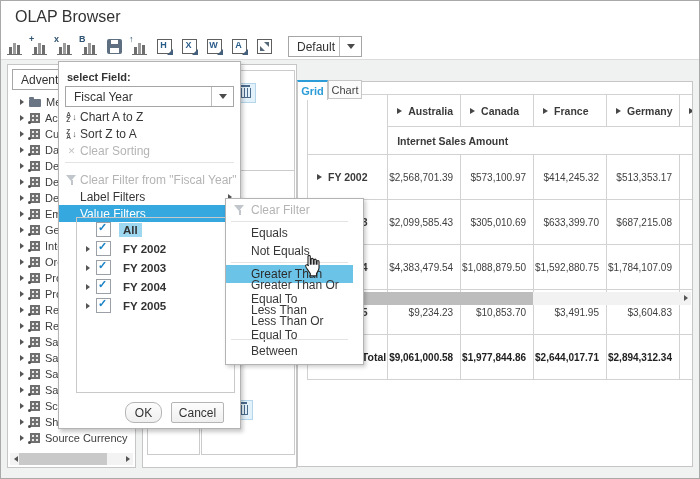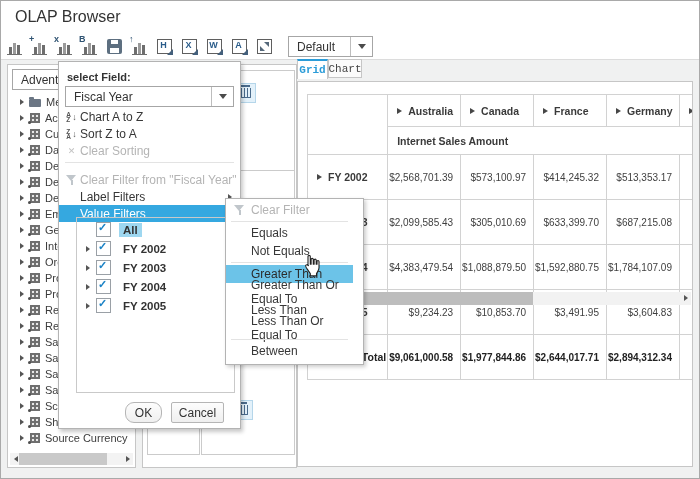--- a/index.html
+++ b/index.html
@@ -16,21 +16,21 @@
   .type-doc .core{border:1px solid #5f5f5f;background:#fff;width:13px;height:13px;}
   .type-doc .badge{left:0;top:0;width:15px;height:15px;display:flex;align-items:center;justify-content:center;font-size:9px;color:#2a5c8a;}
   .type-doc .core::after{content:"";position:absolute;right:-2px;bottom:-2px;border-bottom:6px solid #44607c;border-left:6px solid transparent;}
   .type-expand .core{border:1px solid #5f5f5f;background:#fff;width:13px;height:13px;}
   .type-expand .core::before{content:"";position:absolute;right:2px;top:2px;border-top:5px solid #55687a;border-left:5px solid transparent;}
   .type-expand .core::after{content:"";position:absolute;left:2px;bottom:2px;border-bottom:5px solid #55687a;border-right:5px solid transparent;}
   .combo{position:relative;height:21px;background:#fff;border:1px solid #a6a6a6;box-sizing:border-box;display:flex;align-items:center;cursor:pointer;}
   .combo .val{flex:1;font-size:12px;color:#333;padding-left:8px;white-space:nowrap;overflow:hidden;}
   .combo .arrowbox{width:21px;align-self:stretch;border-left:1px solid #bdbdbd;display:flex;align-items:center;justify-content:center;}
   .tri-down{width:0;height:0;border-left:4px solid transparent;border-right:4px solid transparent;border-top:5px solid #4b4b4b;}
-  .toolbar .combo{width:85px;margin-left:7px;}
+  .toolbar .combo{width:74px;margin-left:7px;}
   
   .panel{position:absolute;background:#fff;border:1px solid #c6c6c6;box-sizing:border-box;}
   
   .panel-left{left:6px;top:63px;width:129px;height:404px;overflow:hidden;}
   .cube-combo{position:absolute;left:4px;top:4px;width:119px;}
   .tree{position:absolute;left:0;top:29px;right:0;}
   .srow{height:16px;display:flex;align-items:center;padding-left:12px;gap:5px;cursor:pointer;white-space:nowrap;}
   .sexp{width:0;height:0;border-left:4px solid #555;border-top:3px solid transparent;border-bottom:3px solid transparent;flex:0 0 auto;}
   .ticon{position:relative;width:12px;height:11px;flex:0 0 auto;}
   .icon-folder .ticon{background:#6b7684;border-radius:1px;margin-top:2px;height:8px;}
@@ -50,21 +50,21 @@
   .mbox1{left:4px;top:5px;width:51px;height:383px;}
   .mbox2{left:58px;top:5px;width:92px;height:383px;}
   .mbox2 .mdivider{position:absolute;left:0;right:0;top:99px;border-top:1px solid #cbcbcb;}
   .chip{position:absolute;left:3px;height:20px;background:#e3f1fa;border:1px solid #b5d6ea;display:flex;align-items:center;justify-content:flex-end;padding-right:4px;box-sizing:border-box;cursor:pointer;}
   .chip-top{top:12px;width:51px;}
   .chip-bottom{top:329px;width:48px;}
   .trash{position:relative;width:8px;height:9px;border:1px solid #4a6b8c;border-top:none;border-radius:0 0 1px 1px;background:linear-gradient(90deg,transparent 2px,#4a6b8c 2px,#4a6b8c 3px,transparent 3px,transparent 5px,#4a6b8c 5px,#4a6b8c 6px,transparent 6px);}
   .trash::before{content:"";position:absolute;left:-2px;top:-3px;width:10px;height:2px;background:#4a6b8c;}
   
   .panel-grid{left:296px;top:80px;width:396px;height:386px;overflow:hidden;}
-  .tab{position:absolute;top:58px;height:19px;box-sizing:border-box;border:1px solid #c6c6c6;background:#fbfbfb;display:flex;align-items:center;justify-content:center;font-size:11px;color:#444;cursor:pointer;z-index:3;font-family:Liberation Mono, monospace;}
+  .tab{position:absolute;top:79px;height:19px;box-sizing:border-box;border:1px solid #c6c6c6;background:#fbfbfb;display:flex;align-items:center;justify-content:center;font-size:11px;color:#444;cursor:pointer;z-index:3;}
   .tab-grid{left:296px;width:31px;height:20px;background:#fff;border-top:2px solid #2b9cd8;border-bottom:none;color:#2b9cd8;font-weight:bold;}
   .tab-chart{left:327px;width:34px;}
   table.pivot{position:absolute;left:9px;top:12px;border-collapse:collapse;table-layout:fixed;font-size:10px;color:#3f3f3f;}
   table.pivot th,table.pivot td{border:1px solid #d2d2d2;background:#fff;box-sizing:border-box;overflow:hidden;white-space:nowrap;}
   table.pivot th{font-size:10.5px;font-weight:bold;color:#3a3a3a;text-align:left;}
   th.corner{width:62px;}
   th.chdr{height:32px;padding-left:9px;}
   th.chdr .inner,th.rowhdr .inner{display:flex;align-items:center;gap:6px;}
   .harrow{width:0;height:0;border-left:5px solid #474747;border-top:3.5px solid transparent;border-bottom:3.5px solid transparent;flex:0 0 auto;}
   th.measure{height:28px;padding-left:9px;}

